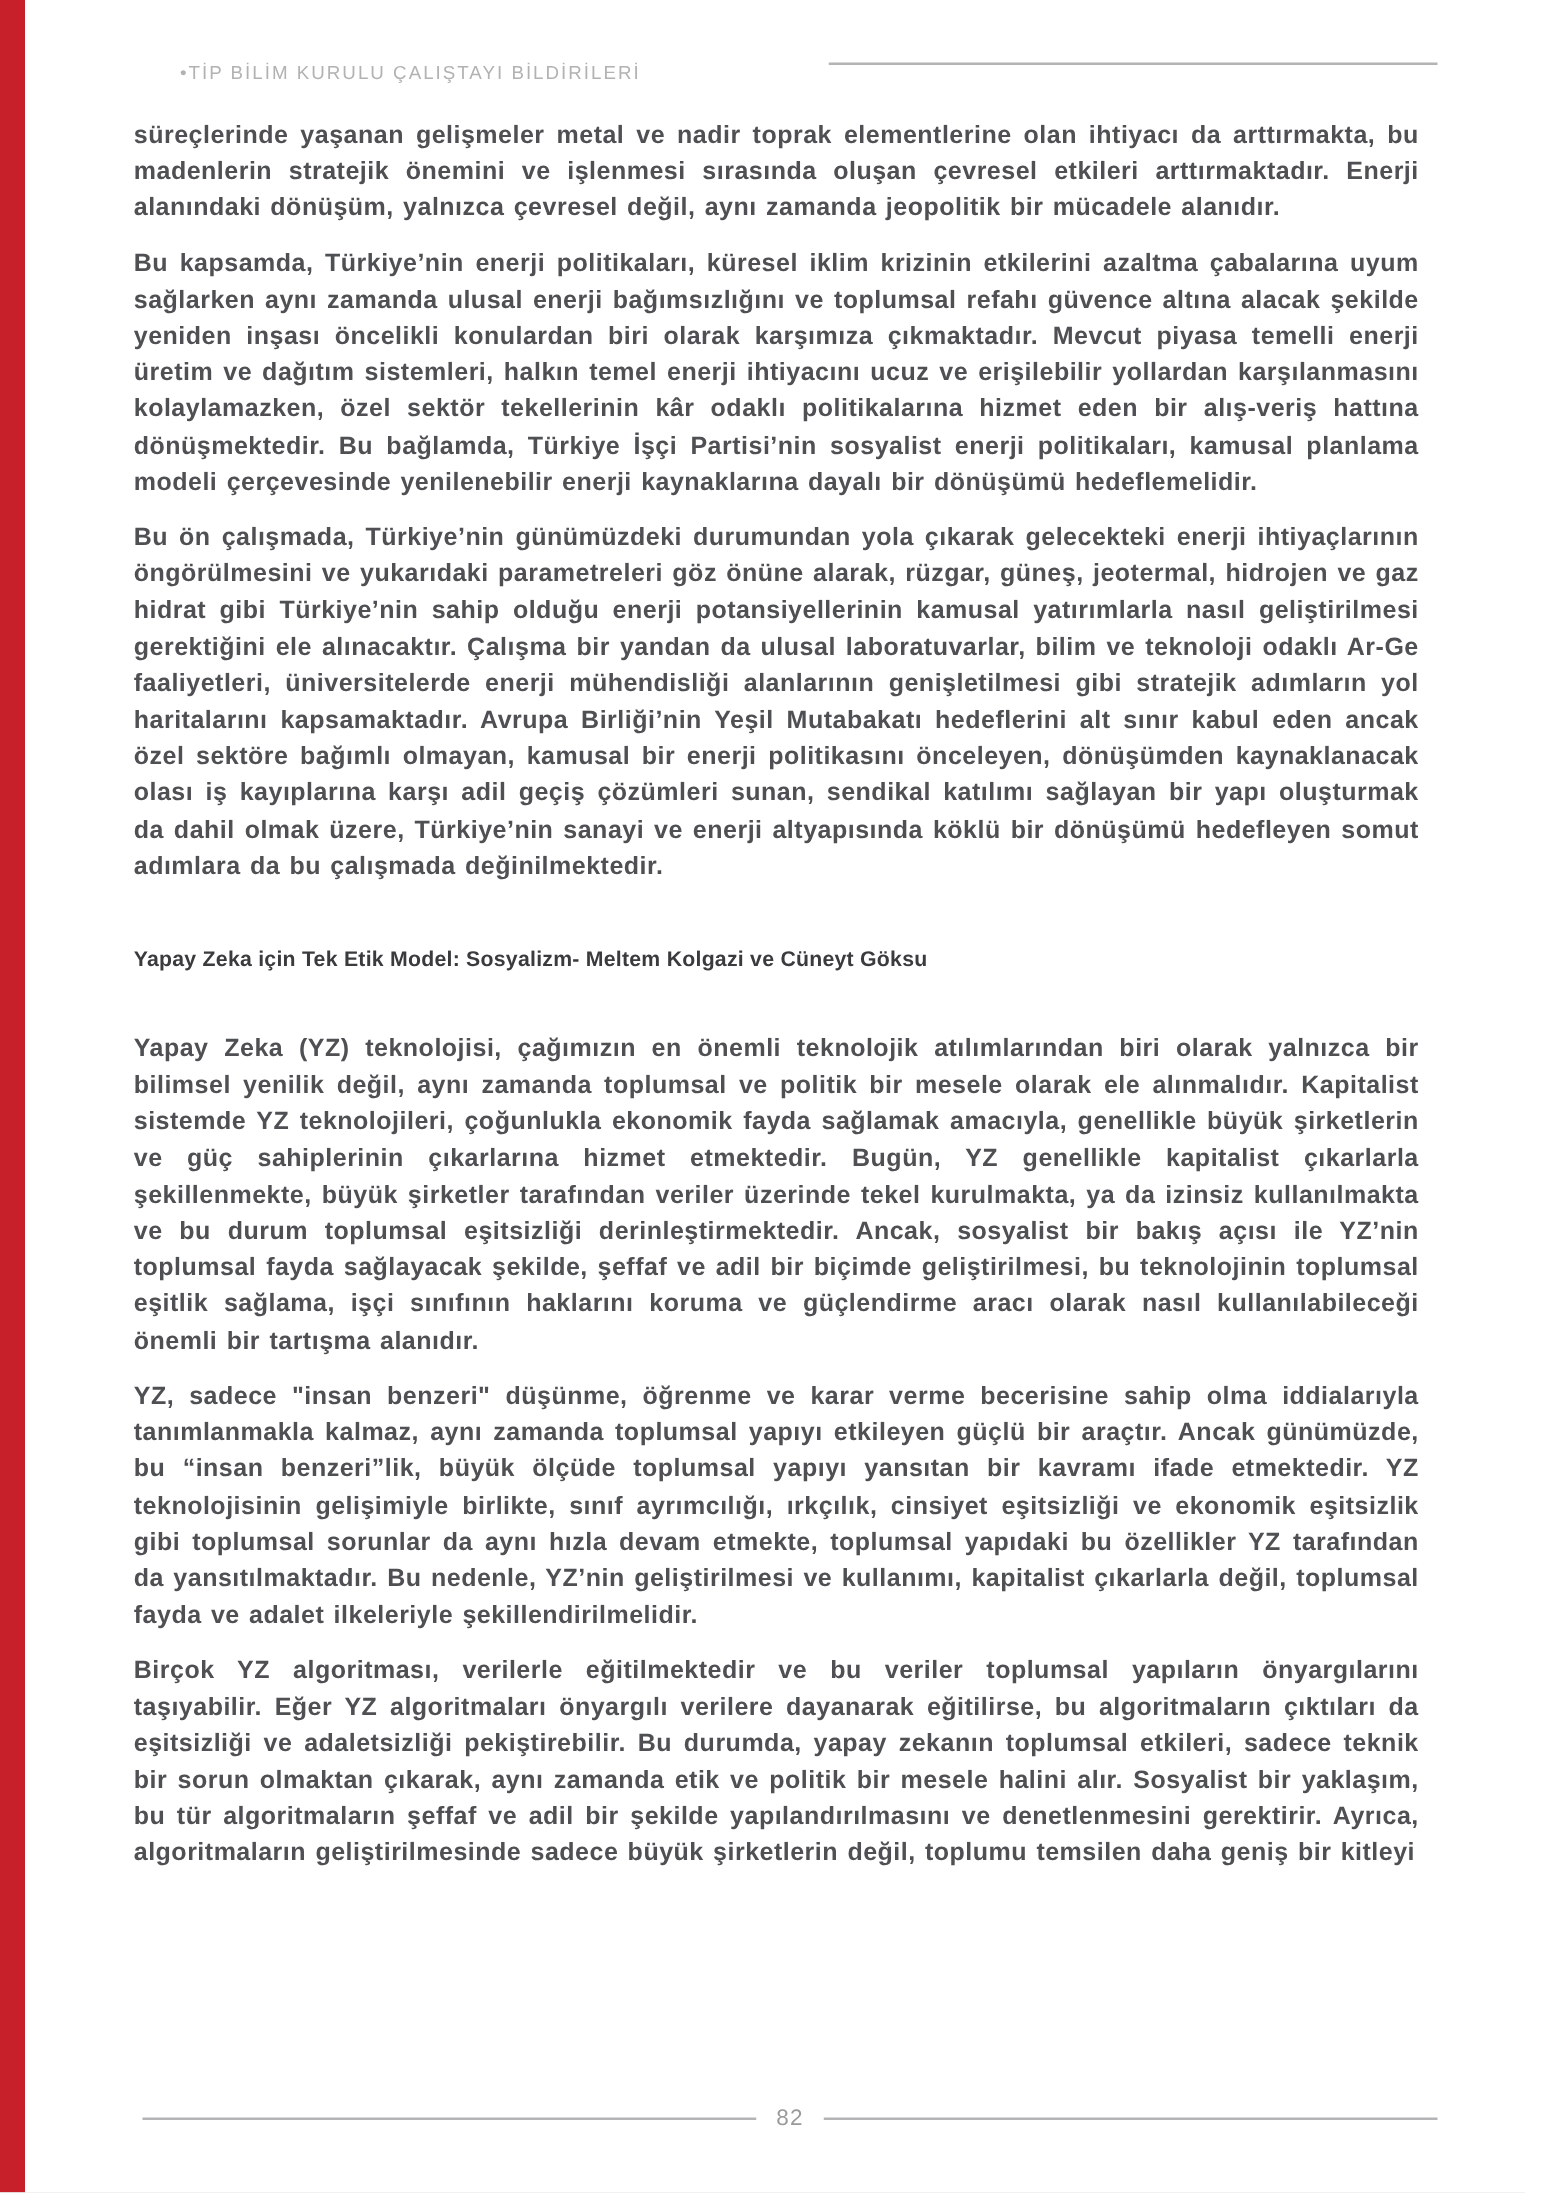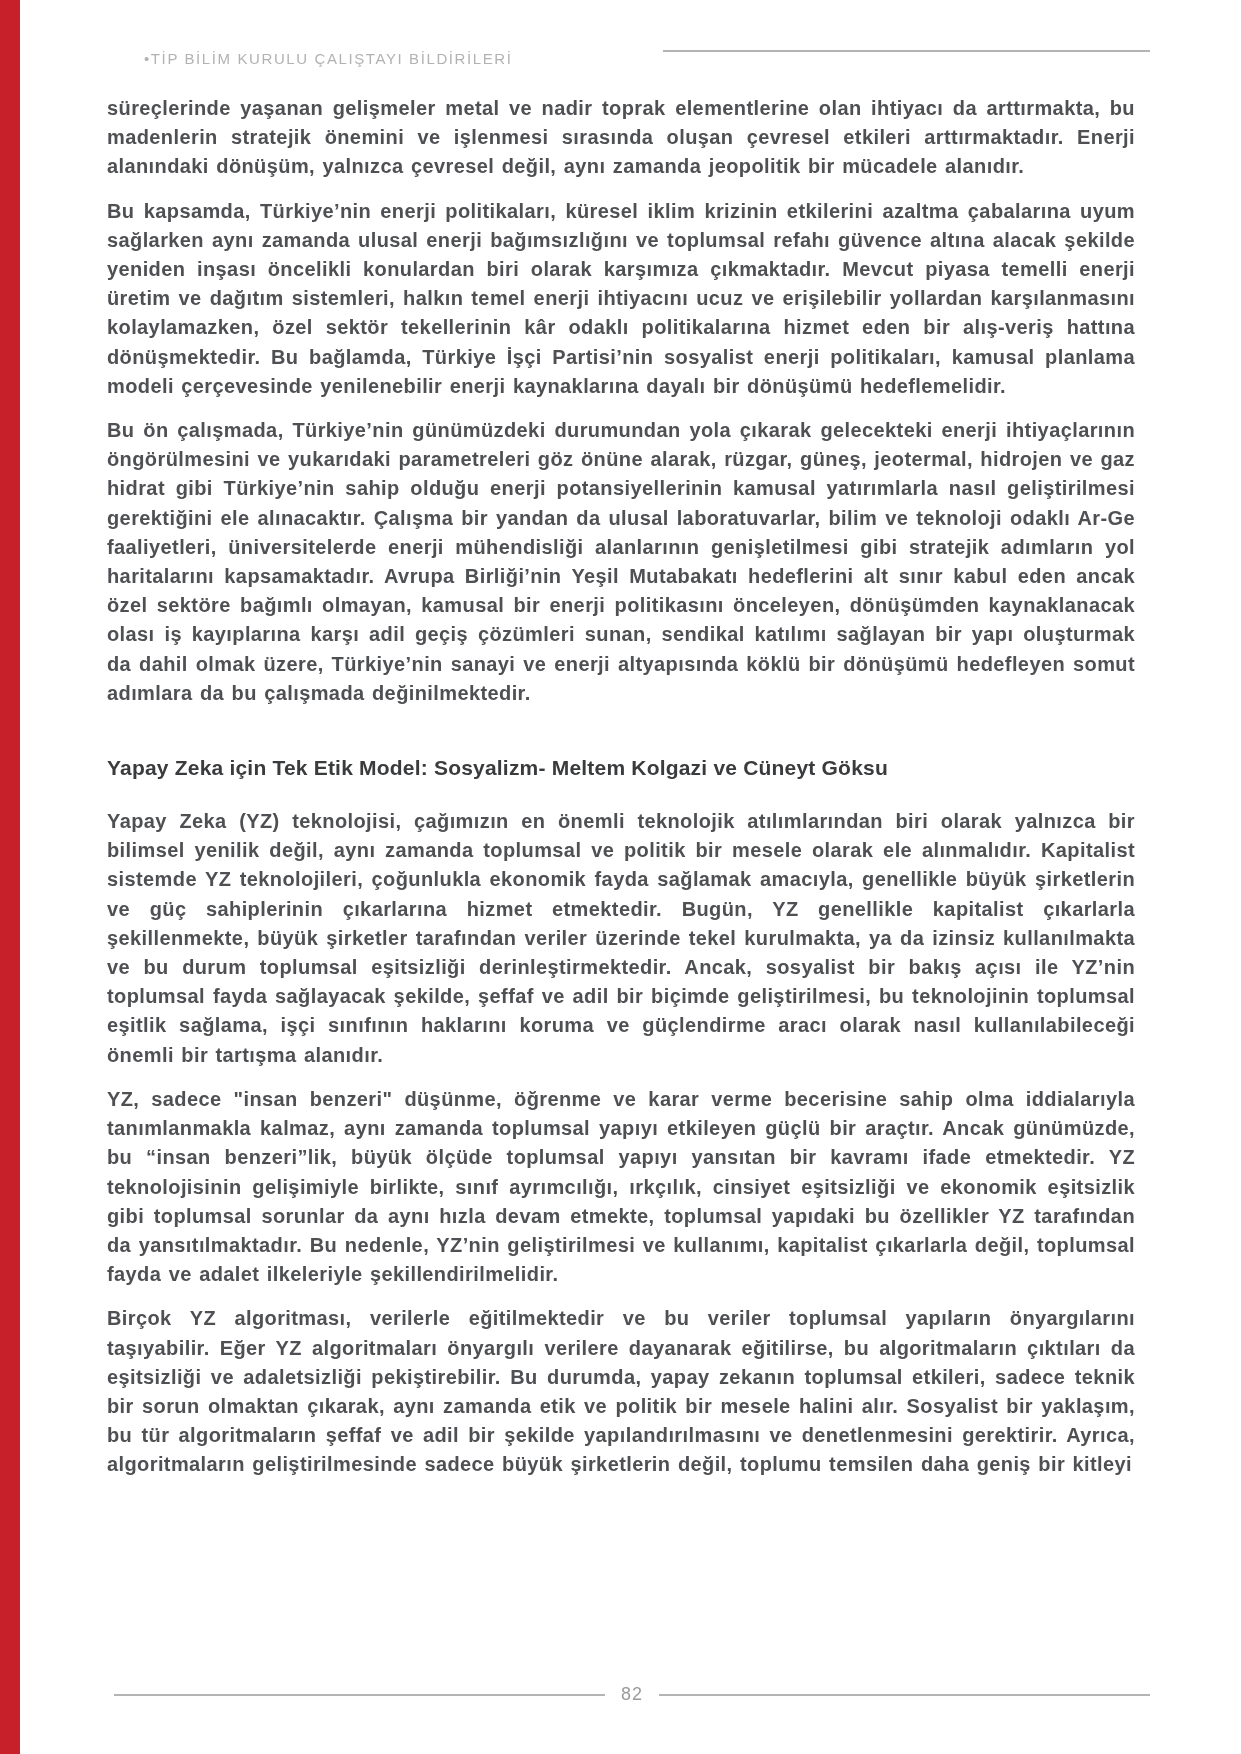--- a/index.html
+++ b/index.html
@@ -48,22 +48,22 @@
     margin: 0 0 15px 0;
     text-align: justify;
     font-size: 20px;
     line-height: 29.2px;
     color: #4f5053;
     letter-spacing: 0.4px;
     word-spacing: 1.5px;
     font-weight: bold;
   }
   .content h2 {
-    margin: 46px 0 26px 0;
-    font-size: 21px;
+    margin: 46px 0 44px 0;
+    font-size: 17px;
     line-height: 27px;
     font-weight: bold;
     color: #3a3b3d;
     letter-spacing: 0.2px;
   }
   .page-footer {
     position: absolute;
     left: 114px; right: 91px; top: 1684px;
     display: flex;
     align-items: center;

